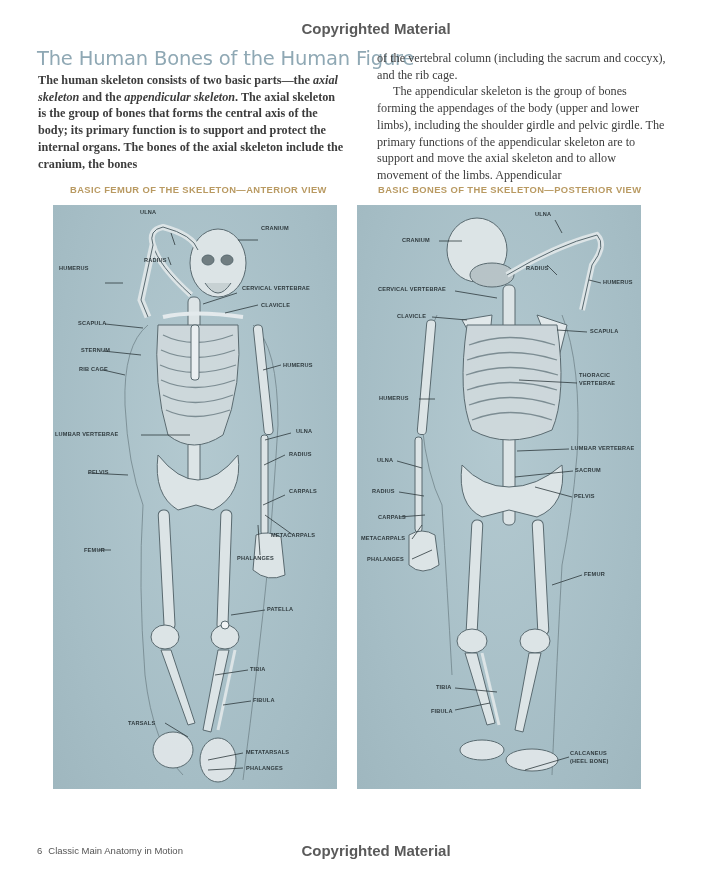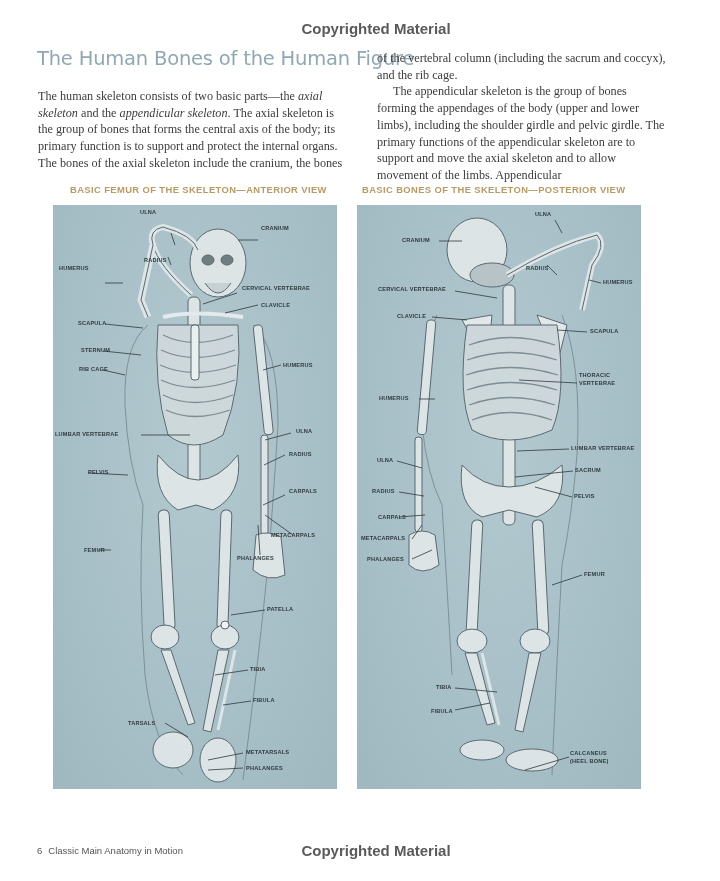--- a/index.html
+++ b/index.html
@@ -15,30 +15,30 @@
   .wm-bottom { top: 842px; }
   .title {
     position: absolute; left: 37px; top: 47px; margin: 0;
     font-family: "DejaVu Sans", sans-serif; font-weight: normal; font-size: 19.5px; color: #8fa8b4;
     letter-spacing: -0.2px; white-space: nowrap;
   }
   .col {
     position: absolute; font-size: 12.2px; line-height: 16.7px; color: #3c3c3c;
   }
   .col p { margin: 0; }
-  .col-left { left: 38px; top: 88px; width: 306px; }
+  .col-left { left: 38px; top: 72px; width: 306px; font-weight: bold; }
   .col-right { left: 357px; top: 50px; width: 292px; margin-left: 20px; }
   .col-right .indent { text-indent: 16px; }
   .caption {
     position: absolute; top: 184px;
     font-family: "Liberation Sans", sans-serif; font-weight: bold; font-size: 9.4px;
     color: #b99a62; letter-spacing: 0.4px; white-space: nowrap;
   }
   .cap-left { left: 70px; }
-  .cap-right { left: 362px; }
+  .cap-right { left: 378px; }
   .panel {
     position: absolute; top: 205px; width: 284px; height: 584px;
     background: #a9c1c9;
     background-image: radial-gradient(ellipse at 50% 40%, #b3c9d0 0%, #a5bdc5 70%, #9fb7bf 100%);
     overflow: hidden;
   }
   .panel-left { left: 53px; }
   .panel-right { left: 357px; }
   .panel svg { position: absolute; left: 0; top: 0; }
   .lbl {

